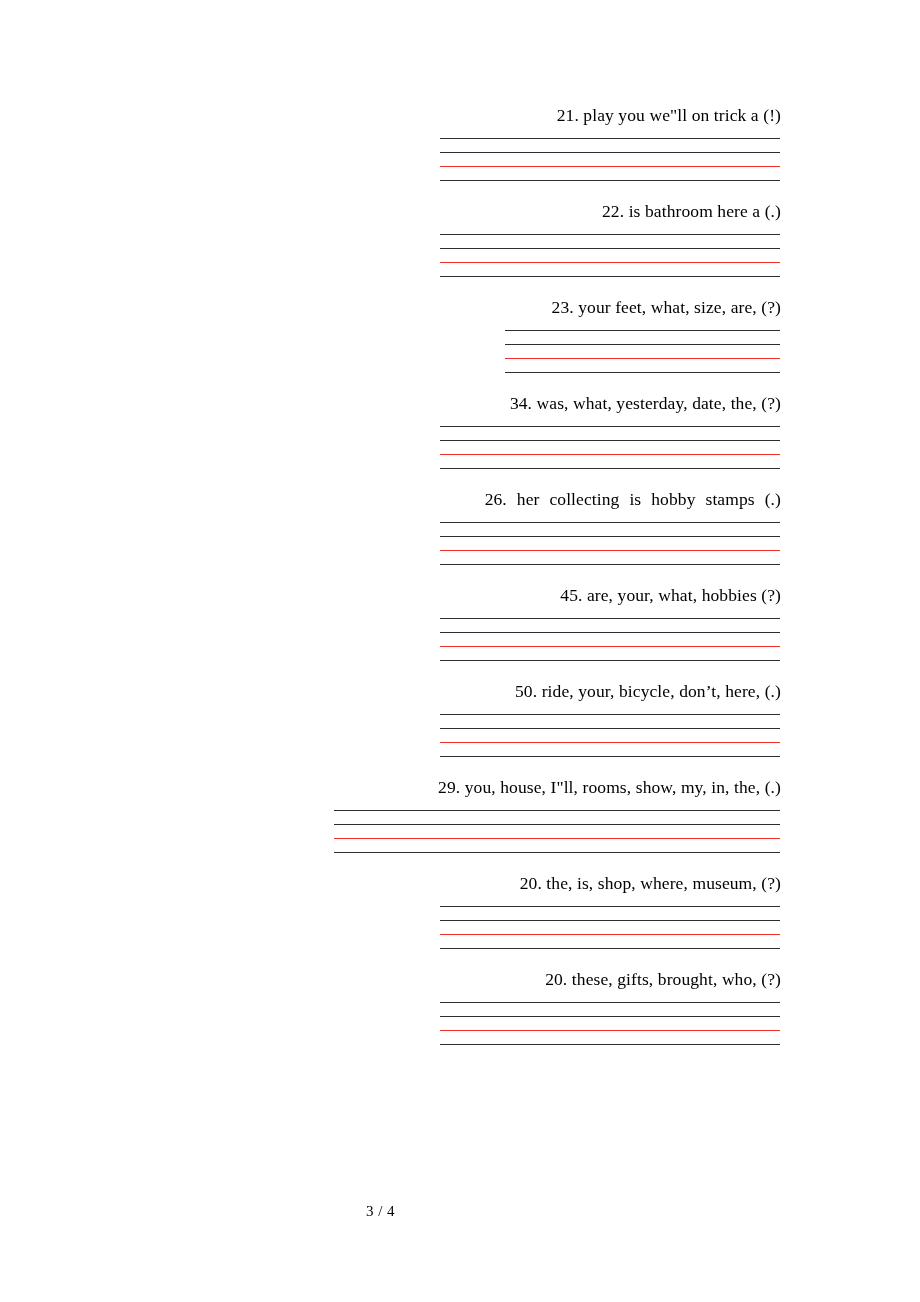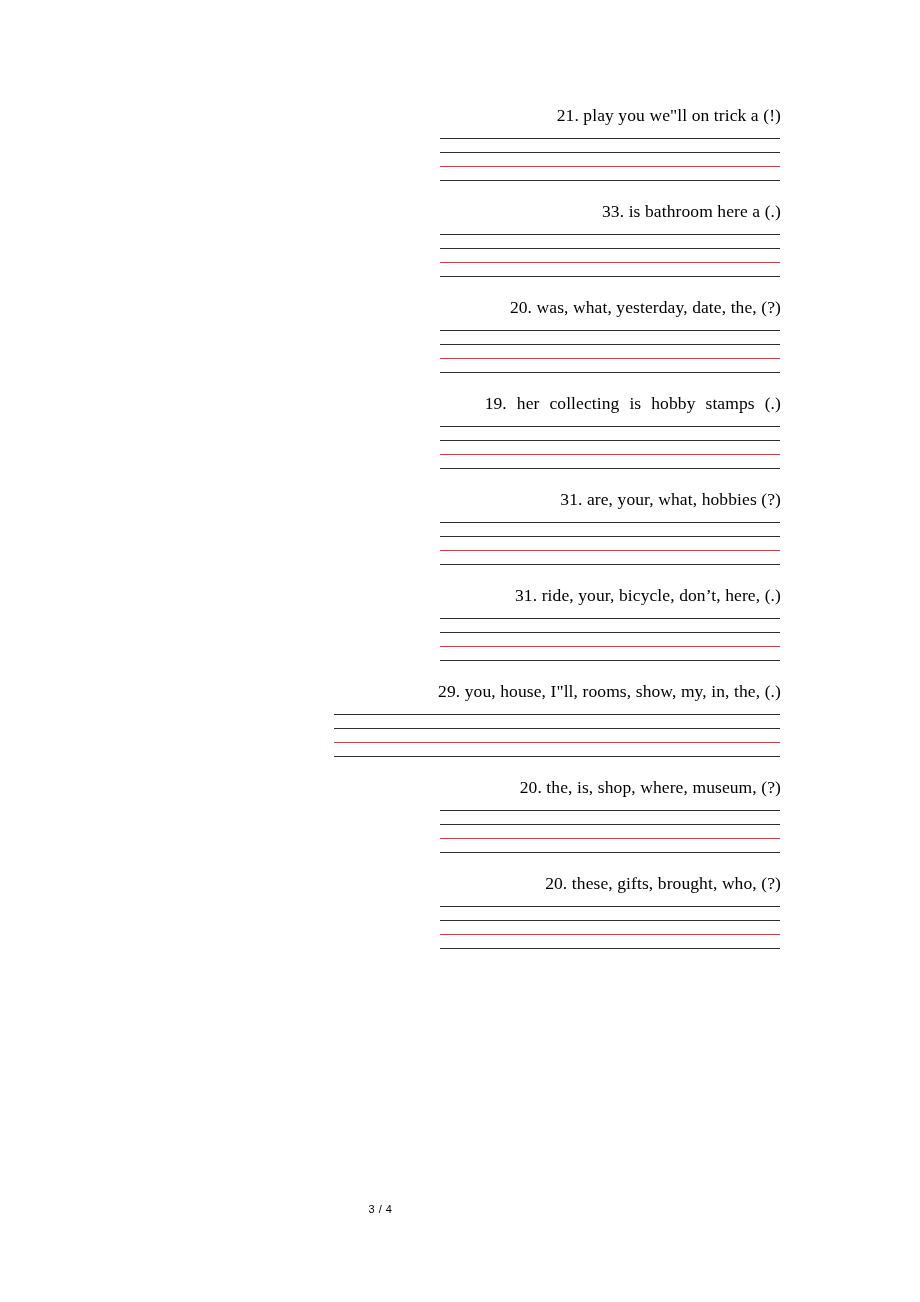--- a/index.html
+++ b/index.html
@@ -80,22 +80,22 @@
   .rules .rule.r3 { top: 28px; }
   .rules .rule.r4 { top: 42px; }
 
   
   .page-footer {
     position: absolute;
     left: 0;
     top: 1203px;
     width: 763px;
     text-align: center;
-    font-family: Liberation Sans, sans-serif;
-    font-size: 11px;
+    font-family: Liberation Serif, serif;
+    font-size: 15px;
     color: #000000;
     letter-spacing: 0.5px;
   }
   .page-footer .label {
     display: inline-block;
     margin-left: -2px;
   }
 </style>
 </head>
 <body>
@@ -107,57 +107,66 @@
   <div class="item">
         <div class="prompt">21. play you we"ll on trick a (!)</div>
         <div class="rules" style="left: 440px; width: 340px;">
           <div class="rule black r1"></div>
           <div class="rule black r2"></div>
           <div class="rule red r3"></div>
           <div class="rule black r4"></div>
         </div>
       </div>
       <div class="item">
-        <div class="prompt">33. is bathroom here a (.)</div>
-        <div class="rules" style="left: 440px; width: 340px;">
-          <div class="rule black r1"></div>
-          <div class="rule black r2"></div>
-          <div class="rule red r3"></div>
-          <div class="rule black r4"></div>
-        </div>
-      </div>
-      <div class="item">
-        <div class="prompt">20. was, what, yesterday, date, the, (?)</div>
-        <div class="rules" style="left: 440px; width: 340px;">
-          <div class="rule black r1"></div>
-          <div class="rule black r2"></div>
-          <div class="rule red r3"></div>
-          <div class="rule black r4"></div>
-        </div>
-      </div>
-      <div class="item">
-        <div class="prompt wide-spacing">19. her collecting is hobby stamps (.)</div>
-        <div class="rules" style="left: 440px; width: 340px;">
-          <div class="rule black r1"></div>
-          <div class="rule black r2"></div>
-          <div class="rule red r3"></div>
-          <div class="rule black r4"></div>
-        </div>
-      </div>
-      <div class="item">
-        <div class="prompt">31. are, your, what, hobbies (?)</div>
-        <div class="rules" style="left: 440px; width: 340px;">
-          <div class="rule black r1"></div>
-          <div class="rule black r2"></div>
-          <div class="rule red r3"></div>
-          <div class="rule black r4"></div>
-        </div>
-      </div>
-      <div class="item">
-        <div class="prompt">31. ride, your, bicycle, don’t, here, (.)</div>
+        <div class="prompt">22. is bathroom here a (.)</div>
+        <div class="rules" style="left: 440px; width: 340px;">
+          <div class="rule black r1"></div>
+          <div class="rule black r2"></div>
+          <div class="rule red r3"></div>
+          <div class="rule black r4"></div>
+        </div>
+      </div>
+      <div class="item">
+        <div class="prompt">23. your feet, what, size, are, (?)</div>
+        <div class="rules" style="left: 505px; width: 275px;">
+          <div class="rule black r1"></div>
+          <div class="rule black r2"></div>
+          <div class="rule red r3"></div>
+          <div class="rule black r4"></div>
+        </div>
+      </div>
+      <div class="item">
+        <div class="prompt">34. was, what, yesterday, date, the, (?)</div>
+        <div class="rules" style="left: 440px; width: 340px;">
+          <div class="rule black r1"></div>
+          <div class="rule black r2"></div>
+          <div class="rule red r3"></div>
+          <div class="rule black r4"></div>
+        </div>
+      </div>
+      <div class="item">
+        <div class="prompt wide-spacing">26. her collecting is hobby stamps (.)</div>
+        <div class="rules" style="left: 440px; width: 340px;">
+          <div class="rule black r1"></div>
+          <div class="rule black r2"></div>
+          <div class="rule red r3"></div>
+          <div class="rule black r4"></div>
+        </div>
+      </div>
+      <div class="item">
+        <div class="prompt">45. are, your, what, hobbies (?)</div>
+        <div class="rules" style="left: 440px; width: 340px;">
+          <div class="rule black r1"></div>
+          <div class="rule black r2"></div>
+          <div class="rule red r3"></div>
+          <div class="rule black r4"></div>
+        </div>
+      </div>
+      <div class="item">
+        <div class="prompt">50. ride, your, bicycle, don’t, here, (.)</div>
         <div class="rules" style="left: 440px; width: 340px;">
           <div class="rule black r1"></div>
           <div class="rule black r2"></div>
           <div class="rule red r3"></div>
           <div class="rule black r4"></div>
         </div>
       </div>
       <div class="item">
         <div class="prompt">29. you, house, I"ll, rooms, show, my, in, the, (.)</div>
         <div class="rules" style="left: 334px; width: 446px;">

